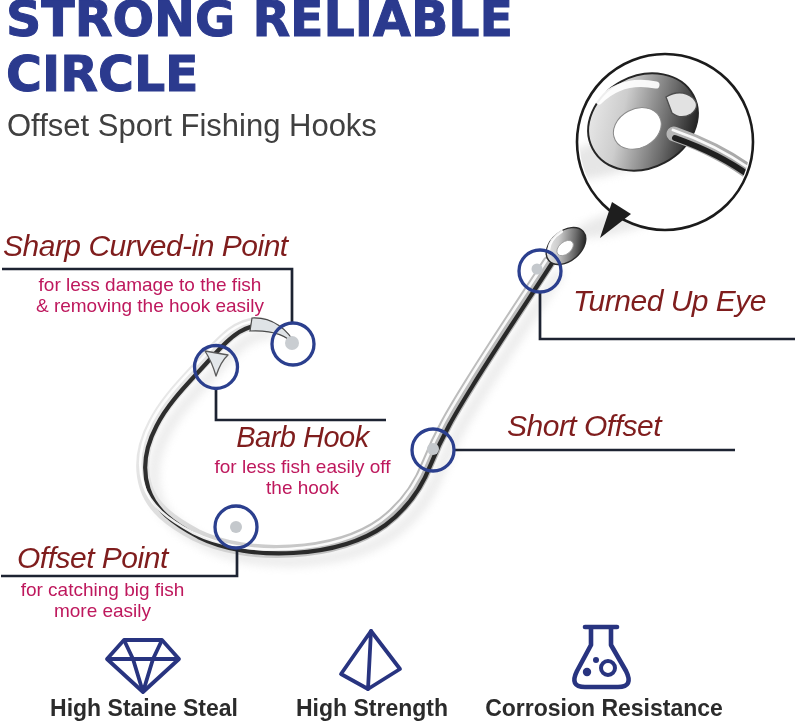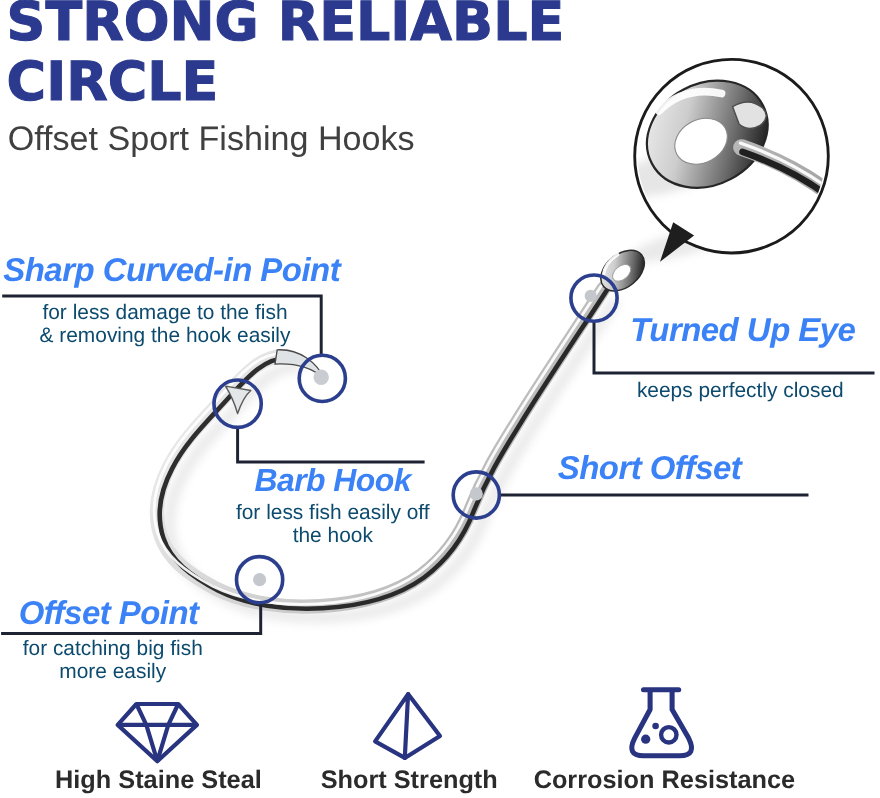--- a/index.html
+++ b/index.html
@@ -8,24 +8,24 @@
     font-family:"Liberation Sans",sans-serif;
   }
   #stage .abs{position:absolute;}
   .title{
     font-family:"DejaVu Sans",sans-serif;font-weight:bold;color:#2b3a8e;
     font-size:49px;line-height:55px;letter-spacing:0px;white-space:nowrap;
     -webkit-text-stroke:1px #2b3a8e;
   }
   .subtitle{color:#404040;font-size:31px;white-space:nowrap;}
   .callout-label{
-    color:#3b82f6;font-weight:bold;font-style:italic;font-size:30px;
+    color:#7f1d1d;font-weight:normal;font-style:italic;font-size:30px;
     letter-spacing:-0.5px;white-space:nowrap;
   }
-  .caption{color:#0c4a6e;font-size:19px;line-height:21px;text-align:center;}
+  .caption{color:#be185d;font-size:19px;line-height:21px;text-align:center;}
   .caption span{display:block;}
   .feature-label{
     color:#2b2b2b;font-weight:bold;font-size:23px;text-align:center;white-space:nowrap;
   }
   svg{position:absolute;left:0;top:0;}
 </style>
 </head>
 <body>
 
 <div id="stage">
@@ -132,35 +132,32 @@
   </div>
   <div class="abs subtitle" style="left:7px;top:108px;">Offset Sport Fishing Hooks</div>
 
   <div class="abs callout-label" style="left:3px;top:229px;">Sharp Curved-in Point</div>
   <div class="abs caption" style="left:25px;top:274px;width:250px;">
     <span>for less damage to the fish</span>
     <span>&amp; removing the hook easily</span>
   </div>
 
   <div class="abs callout-label" style="left:573px;top:284px;">Turned Up Eye</div>
-  <div class="abs caption" style="left:553px;top:345px;width:240px;">
-    <span>keeps perfectly closed</span>
-  </div>
 
   <div class="abs callout-label" style="left:205px;top:421px;width:195px;text-align:center;font-size:29px;">Barb Hook</div>
   <div class="abs caption" style="left:190px;top:456px;width:225px;">
     <span>for less fish easily off</span>
     <span>the hook</span>
   </div>
 
   <div class="abs callout-label" style="left:507px;top:409px;">Short Offset</div>
 
   <div class="abs callout-label" style="left:17px;top:541px;">Offset Point</div>
   <div class="abs caption" style="left:5px;top:579px;width:195px;">
     <span>for catching big fish</span>
     <span>more easily</span>
   </div>
 
   <div class="abs feature-label" style="left:-6px;top:695px;width:300px;">High Staine Steal</div>
-  <div class="abs feature-label" style="left:222px;top:695px;width:300px;">Short Strength</div>
+  <div class="abs feature-label" style="left:222px;top:695px;width:300px;">High Strength</div>
   <div class="abs feature-label" style="left:454px;top:695px;width:300px;">Corrosion Resistance</div>
 
 </div>
 
 </body></html>

